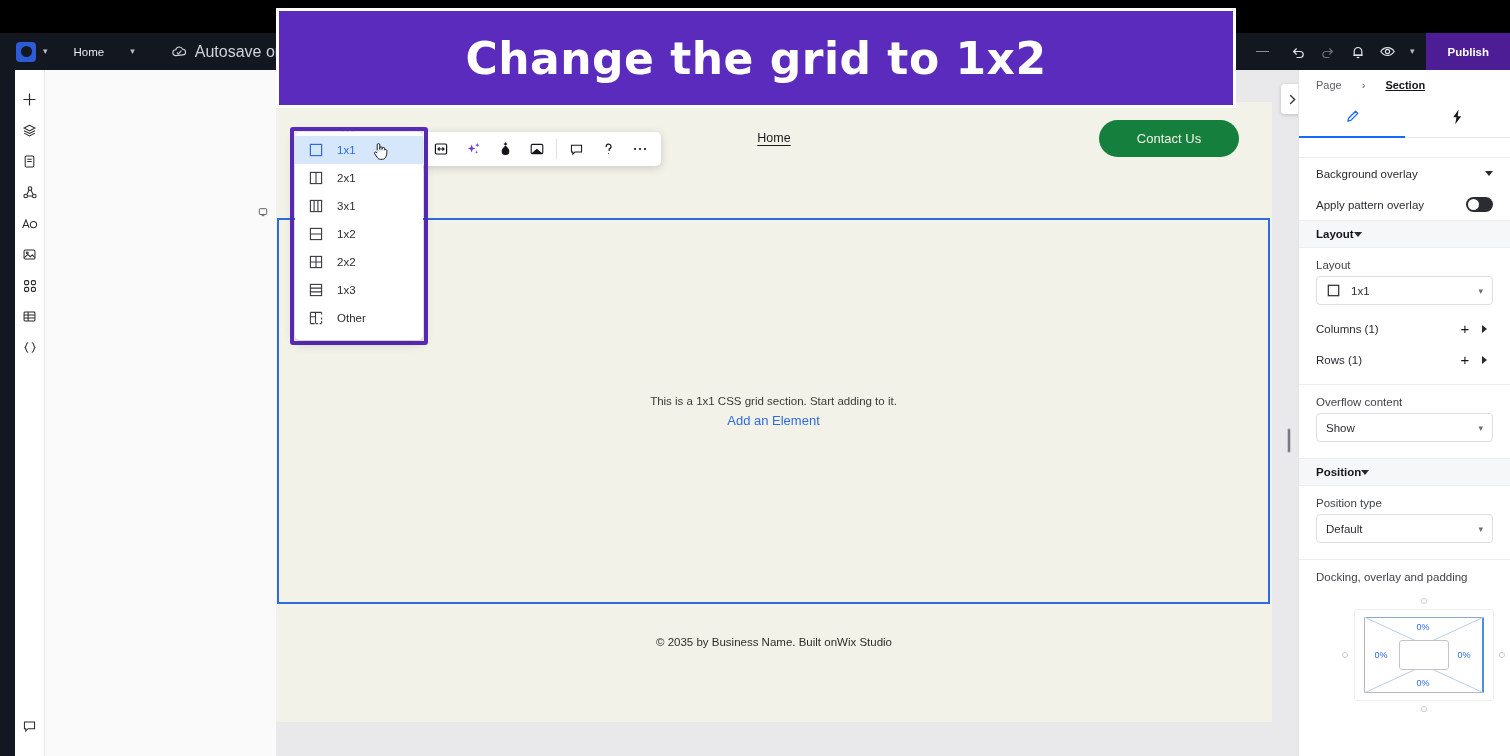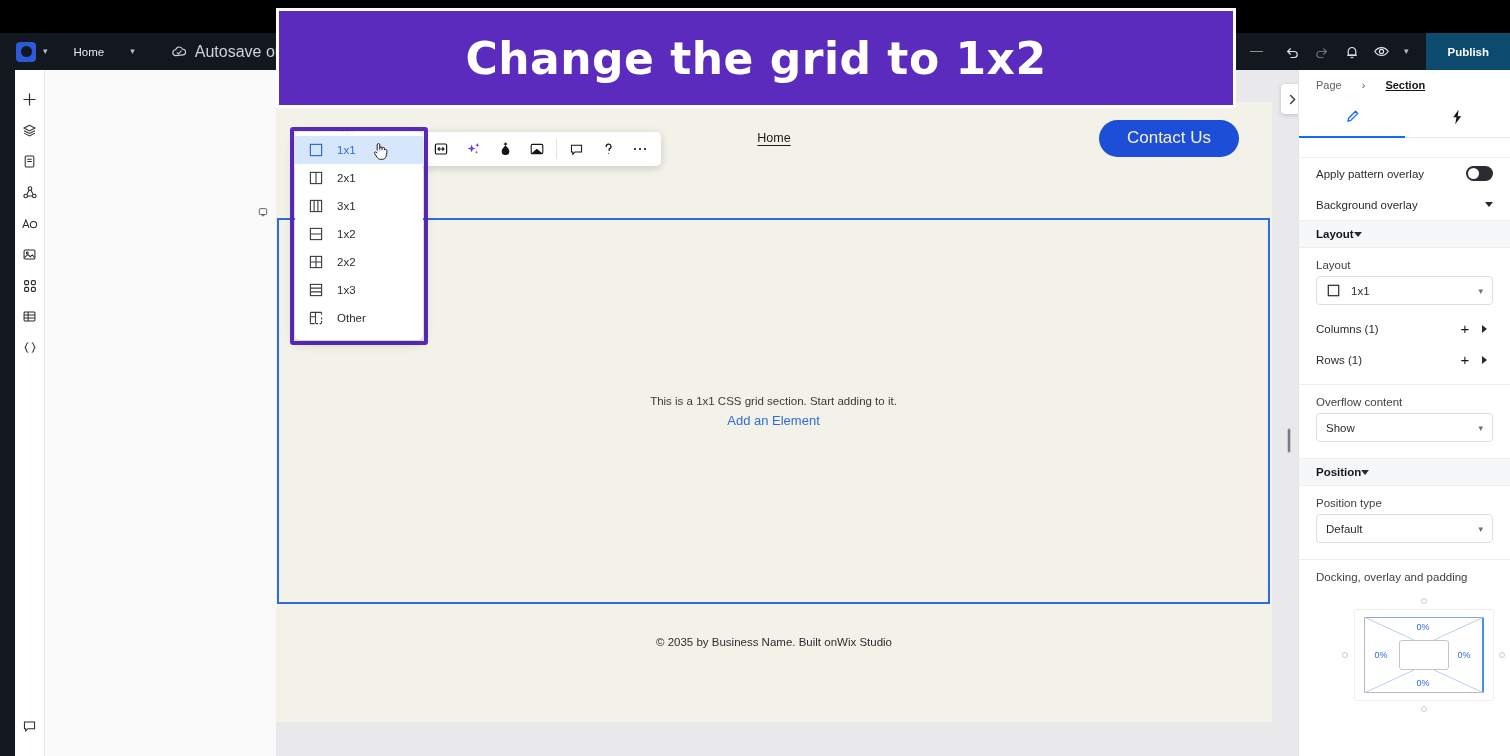--- a/index.html
+++ b/index.html
@@ -48,26 +48,25 @@
     margin-left: auto; display: flex; align-items: center; height: 100%;
   }
   .tb-ic {
     width: 30px; height: 37px;
     display: flex; align-items: center; justify-content: center;
     color: #dfe2e8;
   }
   .tb-ic svg { display: block; }
   .publish-btn {
     height: 37px; padding: 0 21px;
-    background: #0c4a6e; color: #fff;
+    background: #4c1d95; color: #fff;
     font-size: 11.5px; font-weight: bold;
     display: flex; align-items: center; justify-content: center;
     border: none; cursor: pointer;
     font-family: "Liberation Sans", sans-serif;
-    margin-left: 6px;
   }
   .tb-minimize {
     width: 13px; height: 1.5px; background: #8a8f99; margin-right: 14px;
   }
 
   
   .leftrail {
     position: absolute; left: 0; top: 70px;
     width: 15px; height: 686px;
     background: #131720;
@@ -132,22 +131,22 @@
   .nav-home {
     position: absolute; left: 50%; transform: translateX(-50%);
     font-size: 12.5px; color: #1c1c1c;
     text-decoration: underline; text-underline-offset: 3px;
     cursor: pointer;
   }
   .contact-btn {
     position: absolute; right: 33px;
     width: 140px; height: 37px;
     border-radius: 19px;
-    background: #1d4ed8; color: #f3f2e9;
-    font-size: 17px;
+    background: #15803d; color: #f3f2e9;
+    font-size: 13px;
     display: flex; align-items: center; justify-content: center;
     cursor: pointer;
   }
   .grid-section {
     position: absolute; left: 1px; top: 116px;
     width: 993px; height: 386px;
     background: #f3f2e9;
     border: 2px solid #2d6bdf;
     display: flex; align-items: center; justify-content: center;
     flex-direction: column;
@@ -706,29 +705,29 @@
           <svg width="18" height="18" viewBox="0 0 18 18" fill="#15151a">
             <path d="M10.6 1.8L5.2 9.3h3.3l-1.3 6.9 6-7.9h-3.5z"></path>
           </svg>
         </span>
       </div>
     </div>
 
     <div class="rp-gap"></div>
 
     <div class="rp-row">
+      <span>Background overlay</span>
+      <span class="sp caret-dn"></span>
+    </div>
+
+    <div class="rp-row">
       <span>Apply pattern overlay</span>
       <span class="sp toggle">
           <span class="knob"></span>
         </span>
-    </div>
-
-    <div class="rp-row">
-      <span>Background overlay</span>
-      <span class="sp caret-dn"></span>
     </div>
 
     <div class="rp-section-head">
       <span>Layout</span>
       <span class="sp caret-dn"></span>
     </div>
 
     <div class="rp-label">Layout</div>
     <div class="rp-select">
       <span class="dd-ico">

